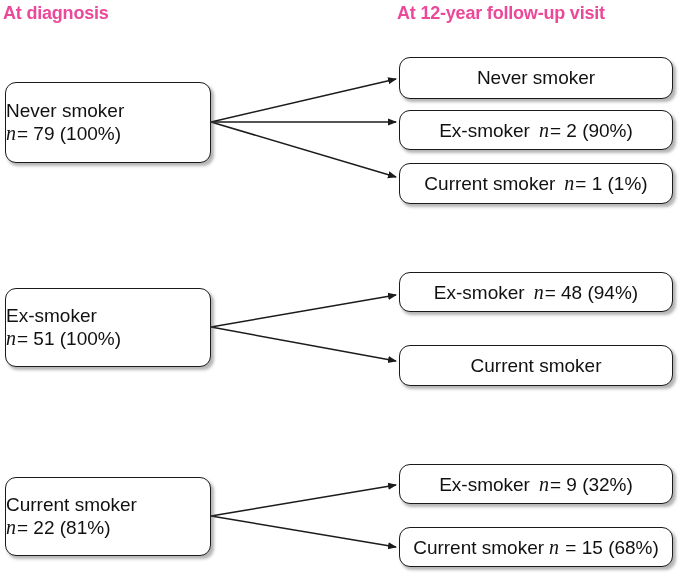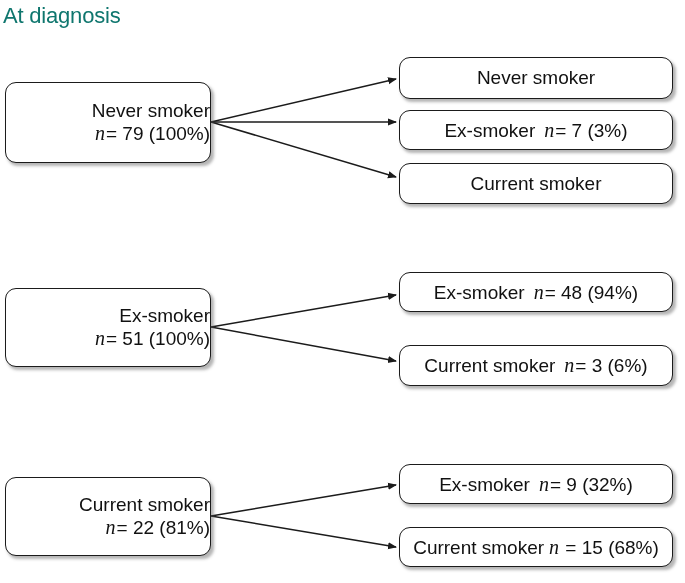--- a/index.html
+++ b/index.html
@@ -13,39 +13,39 @@
   }
   #canvas {
     position: relative;
     width: 685px;
     height: 583px;
     background: #ffffff;
     overflow: hidden;
   }
   .col-header {
     position: absolute;
-    font-size: 22px;
-    font-weight: normal;
-    color: #0f766e;
+    font-size: 18px;
+    font-weight: bold;
+    color: #ec4899;
     letter-spacing: -0.2px;
     white-space: nowrap;
   }
   #header-left  { left: 3px;   top: 3px; }
   #header-right { left: 397px; top: 3px; }
 
   .node {
     position: absolute;
     box-sizing: border-box;
     background: #ffffff;
     border: 1.4px solid #1b1b1b;
     border-radius: 11px;
     box-shadow: 2.5px 3px 3px rgba(90,90,90,0.45);
     display: flex;
     flex-direction: column;
-    align-items: flex-end;
+    align-items: flex-start;
     justify-content: center;
     color: #111111;
     font-size: 19px;
     line-height: 1.15;
     white-space: nowrap;
   }
   .node .line1 { display: block; }
   .node .line2 { display: block; margin-top: 0; }
 
   .node.source { left: 5px; width: 206px; }
@@ -90,20 +90,21 @@
     pointer-events: none;
   }
 </style>
 </head>
 <body>
 
 <div id="canvas">
 
   <div class="col-header" id="header-left">At diagnosis</div>
 
+  <div class="col-header" id="header-right">At 12-year follow-up visit</div>
 
   <svg id="edges" viewBox="0 0 685 583" xmlns="http://www.w3.org/2000/svg">
     <defs>
       <marker id="ah" markerWidth="9" markerHeight="9" refX="8" refY="4" orient="auto" markerUnits="userSpaceOnUse">
         <path d="M0,0.4 L9,4 L0,7.6 Z" fill="#1b1b1b"></path>
       </marker>
     </defs>
 
     <g>
       <line x1="211" y1="122" x2="396" y2="79" stroke="#1b1b1b" stroke-width="1.5" marker-end="url(#ah)"></line>
@@ -129,46 +130,46 @@
 
   <div class="node target single-line" id="tgt-0-0">
     <span class="row">
       <span>Never smoker</span>
     </span>
   </div>
 
   <div class="node target single-line" id="tgt-0-1">
     <span class="row">
       <span>Ex-smoker</span>
-      <span><span class="nvar">n</span><span>= 7 (3%)</span></span>
+      <span><span class="nvar">n</span><span>= 2 (90%)</span></span>
     </span>
   </div>
 
   <div class="node target single-line" id="tgt-0-2">
     <span class="row">
       <span>Current smoker</span>
+      <span><span class="nvar">n</span><span>= 1 (1%)</span></span>
     </span>
   </div>
 
   <div class="node source" id="src-1">
     <span class="line1">Ex-smoker</span>
     <span class="line2"><span class="nvar">n</span><span>= 51 (100%)</span></span>
   </div>
 
   <div class="node target single-line" id="tgt-1-0">
     <span class="row">
       <span>Ex-smoker</span>
       <span><span class="nvar">n</span><span>= 48 (94%)</span></span>
     </span>
   </div>
 
   <div class="node target single-line" id="tgt-1-1">
     <span class="row">
       <span>Current smoker</span>
-      <span><span class="nvar">n</span><span>= 3 (6%)</span></span>
     </span>
   </div>
 
   <div class="node source" id="src-2">
     <span class="line1">Current smoker</span>
     <span class="line2"><span class="nvar">n</span><span>= 22 (81%)</span></span>
   </div>
 
   <div class="node target single-line" id="tgt-2-0">
     <span class="row">

